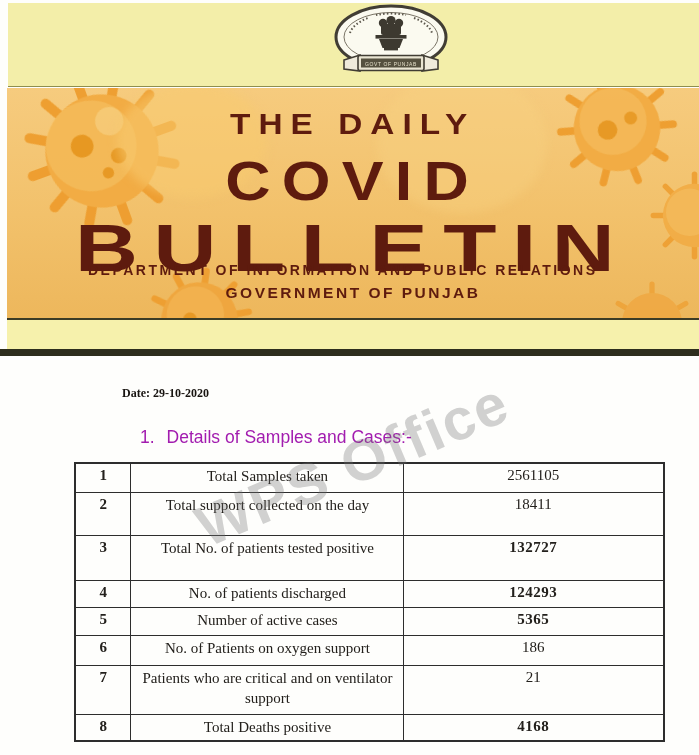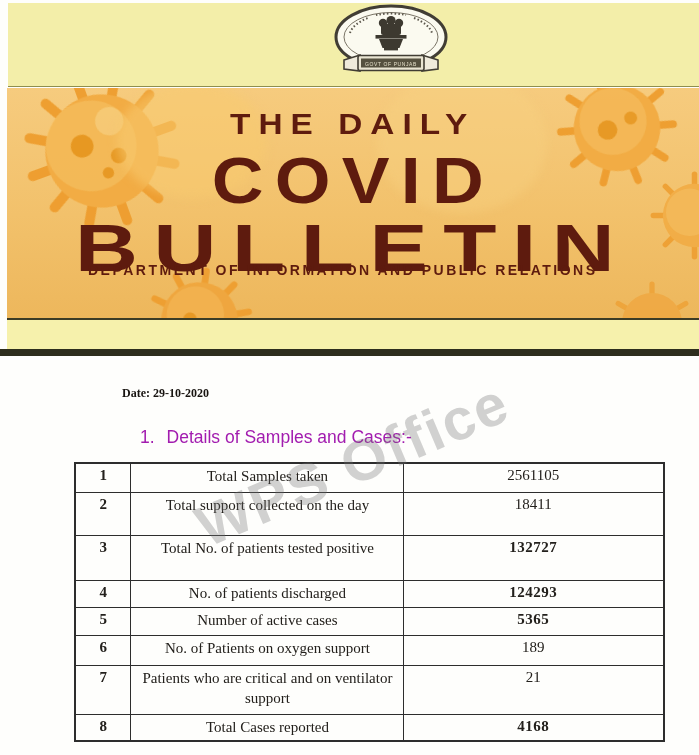--- a/index.html
+++ b/index.html
@@ -17,21 +17,21 @@
     position:absolute;left:7px;right:0;top:88px;height:230px;overflow:hidden;
     background:linear-gradient(180deg,#f6cb7e 0%,#f2c16b 55%,#edb75c 100%);
     border-bottom:2px solid #3c3c26;
   }
   .virus{position:absolute;filter:blur(0.6px);}
   .ghost-blob{position:absolute;border-radius:50%;filter:blur(5px);}
   .banner-text{position:relative;z-index:3;text-align:center;color:#5e1b0e;}
   .title-top{margin-top:21px;font-size:29px;font-weight:bold;letter-spacing:7px;line-height:30px;}
   .title-top .stretch,.title-main .stretch,.title-sub .stretch{display:inline-block;transform-origin:center;}
   .title-top .stretch{transform:scaleX(1.15);}
-  .title-main{font-size:64px;font-weight:bold;letter-spacing:10px;line-height:80px;margin-top:2px;}
+  .title-main{font-size:56px;font-weight:bold;letter-spacing:10px;line-height:80px;margin-top:2px;}
   .title-main .stretch{transform:scaleX(1.12);}
   .title-sub{font-size:67px;font-weight:bold;letter-spacing:12px;line-height:58px;margin-top:-2px;}
   .title-sub .stretch{transform:scaleX(1.30);}
   .dept-line{
     position:absolute;left:81px;top:174px;white-space:nowrap;z-index:3;
     font-size:14px;font-weight:bold;letter-spacing:2.5px;color:#5e1b0e;
   }
   .govt-line{
     position:absolute;left:0;right:0;top:196px;text-align:center;z-index:3;
     font-size:15.5px;font-weight:bold;letter-spacing:2.5px;color:#5e1b0e;
@@ -191,20 +191,21 @@
       </g>
       <circle cx="60" cy="60" r="40" fill="#f0a53c"></circle>
     </svg>
 
     <div class="banner-text">
       <div class="title-top"><span class="stretch">THE DAILY</span></div>
       <div class="title-main"><span class="stretch">COVID</span></div>
       <div class="title-sub"><span class="stretch">BULLETIN</span></div>
     </div>
     <div class="dept-line">DEPARTMENT OF INFORMATION AND PUBLIC RELATIONS</div>
+    <div class="govt-line">GOVERNMENT OF PUNJAB</div>
   </div>
 
   <div class="sub-band"></div>
   <div class="dark-band"></div>
 
   <div class="date-line">Date: 29-10-2020</div>
 
   <div class="section-heading">
     <span class="num">1.</span><span>Details of Samples and Cases:-</span>
   </div>
@@ -234,28 +235,28 @@
         <td class="val bold">124293</td>
       </tr>
       <tr style="height:28px;">
         <td class="sno">5</td>
         <td class="lbl">Number of active cases</td>
         <td class="val bold">5365</td>
       </tr>
       <tr style="height:30px;">
         <td class="sno">6</td>
         <td class="lbl">No. of Patients on oxygen support</td>
-        <td class="val">189</td>
+        <td class="val">186</td>
       </tr>
       <tr style="height:49px;">
         <td class="sno">7</td>
         <td class="lbl">Patients who are critical and on ventilator support</td>
         <td class="val">21</td>
       </tr>
       <tr style="height:27px;">
         <td class="sno">8</td>
-        <td class="lbl">Total Cases reported</td>
+        <td class="lbl">Total Deaths positive</td>
         <td class="val bold">4168</td>
       </tr>
     </tbody>
   </table>
 
 </div>
 
 </body></html>

